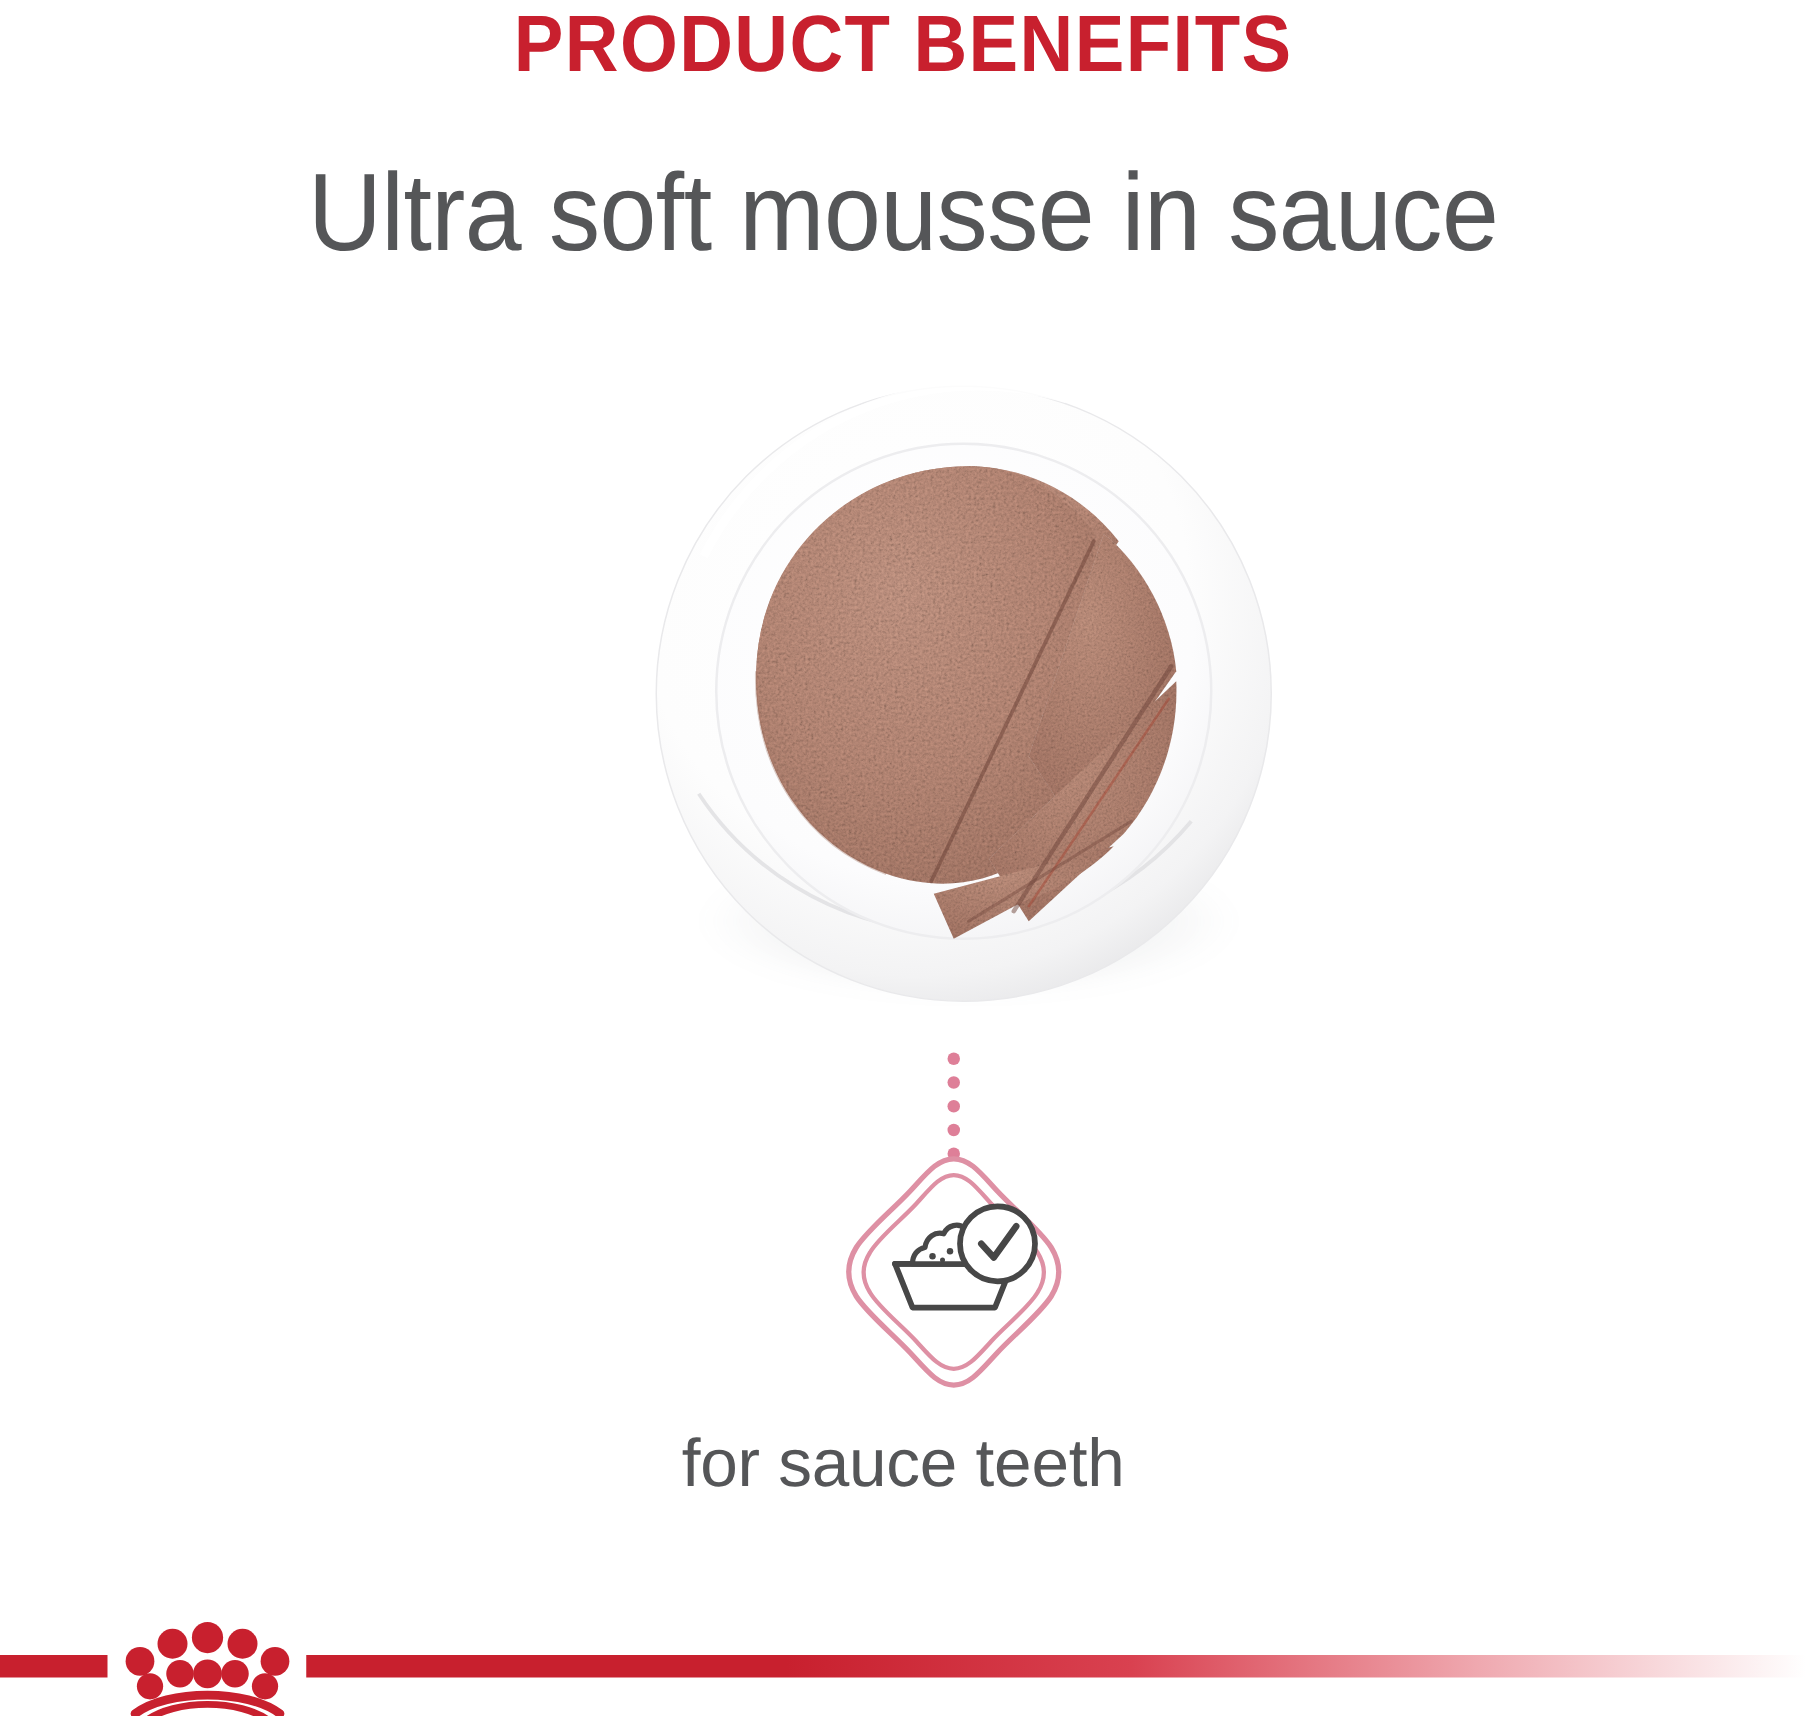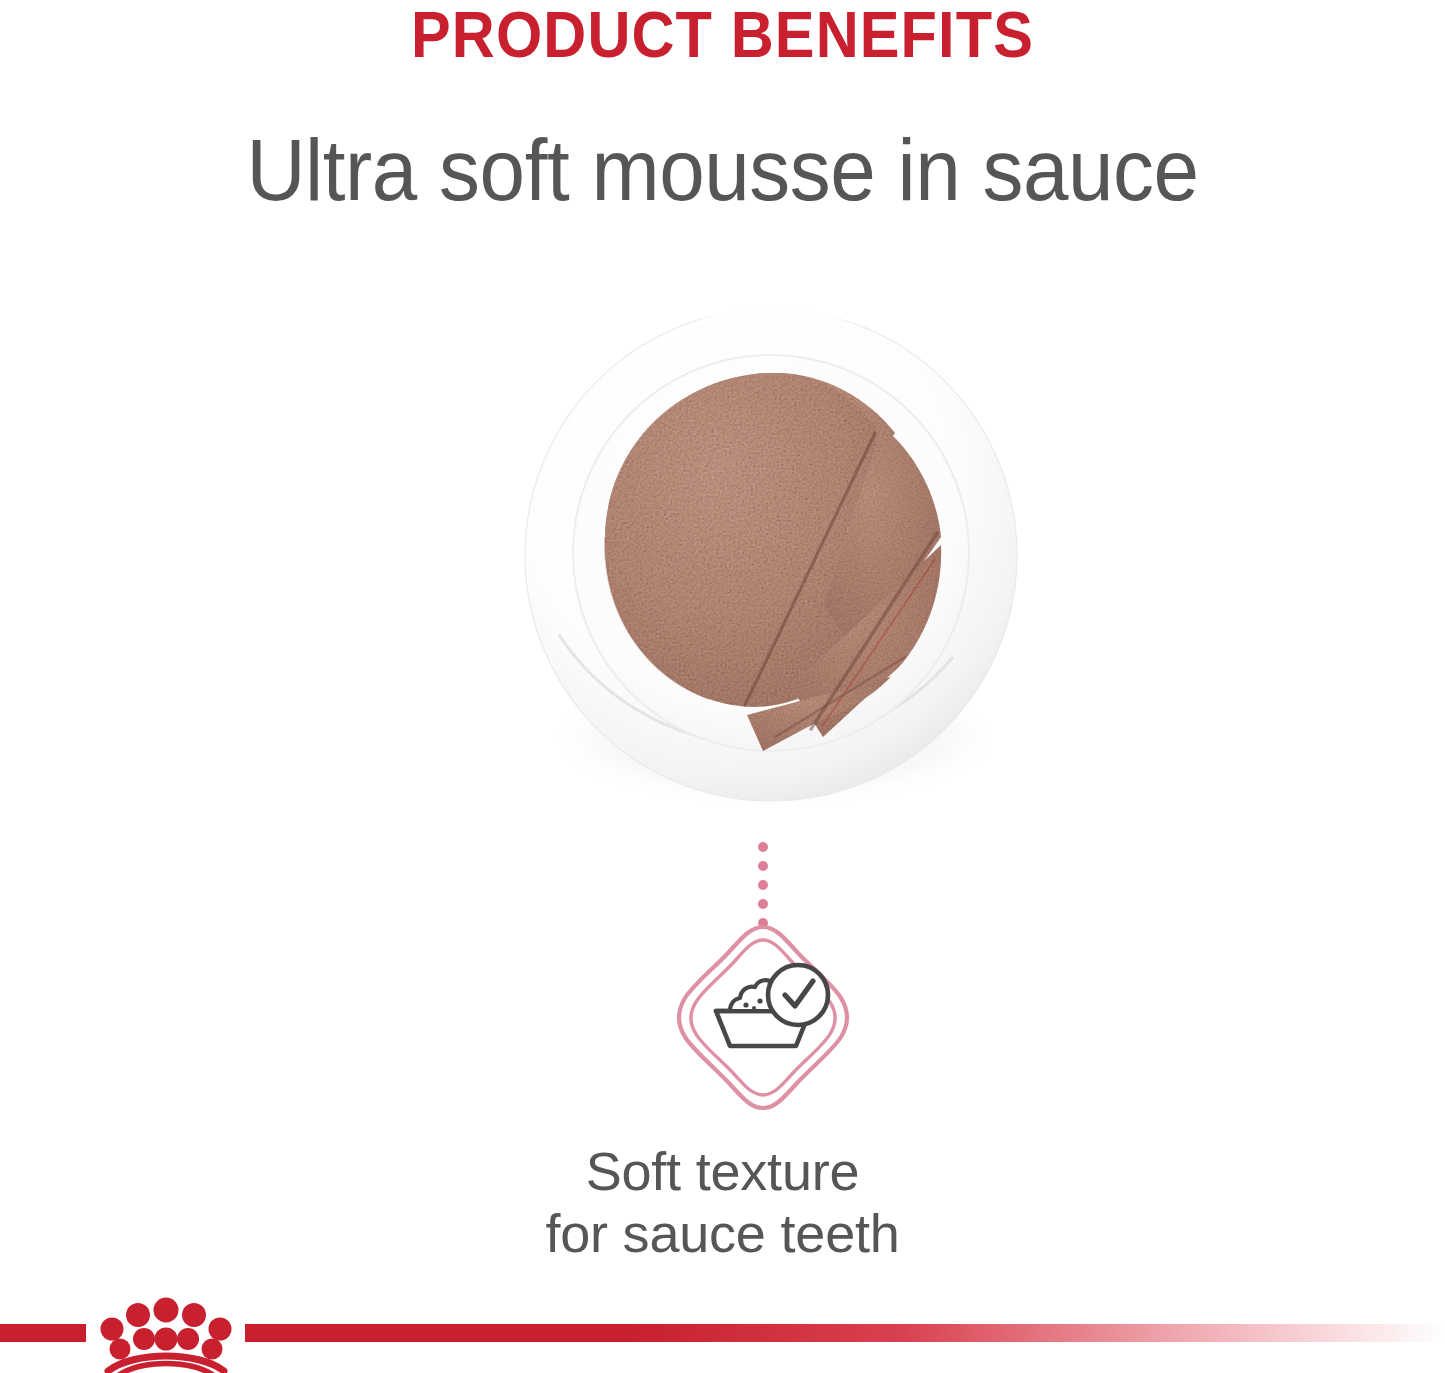--- a/index.html
+++ b/index.html
@@ -311,21 +311,20 @@
     <circle cx="100" cy="84" r="2.6" fill="#474747"></circle>
     <circle cx="82" cy="86" r="2.0" fill="#474747"></circle>
     <circle cx="108" cy="80" r="2.0" fill="#474747"></circle>
 
     <circle cx="126" cy="73" r="30" fill="#FFFFFF" stroke="#474747" stroke-width="4.6"></circle>
     <path d="M 113 73 L 123 84 L 141 59" fill="none" stroke="#474747" stroke-width="5.2" stroke-linecap="round" stroke-linejoin="round"></path>
   </svg>
 </div>
 
 <div id="benefit-caption">
-  <span class="cap-line">Soft texture</span>
   <span class="cap-line">for sauce teeth</span>
 </div>
 
 <div id="footer">
   <div id="footer-bar-left"></div>
   <div id="footer-bar-right"></div>
 
   <div id="brand-logo">
     <svg viewBox="0 0 160 96" xmlns="http://www.w3.org/2000/svg">
       <g fill="#C8202E">

